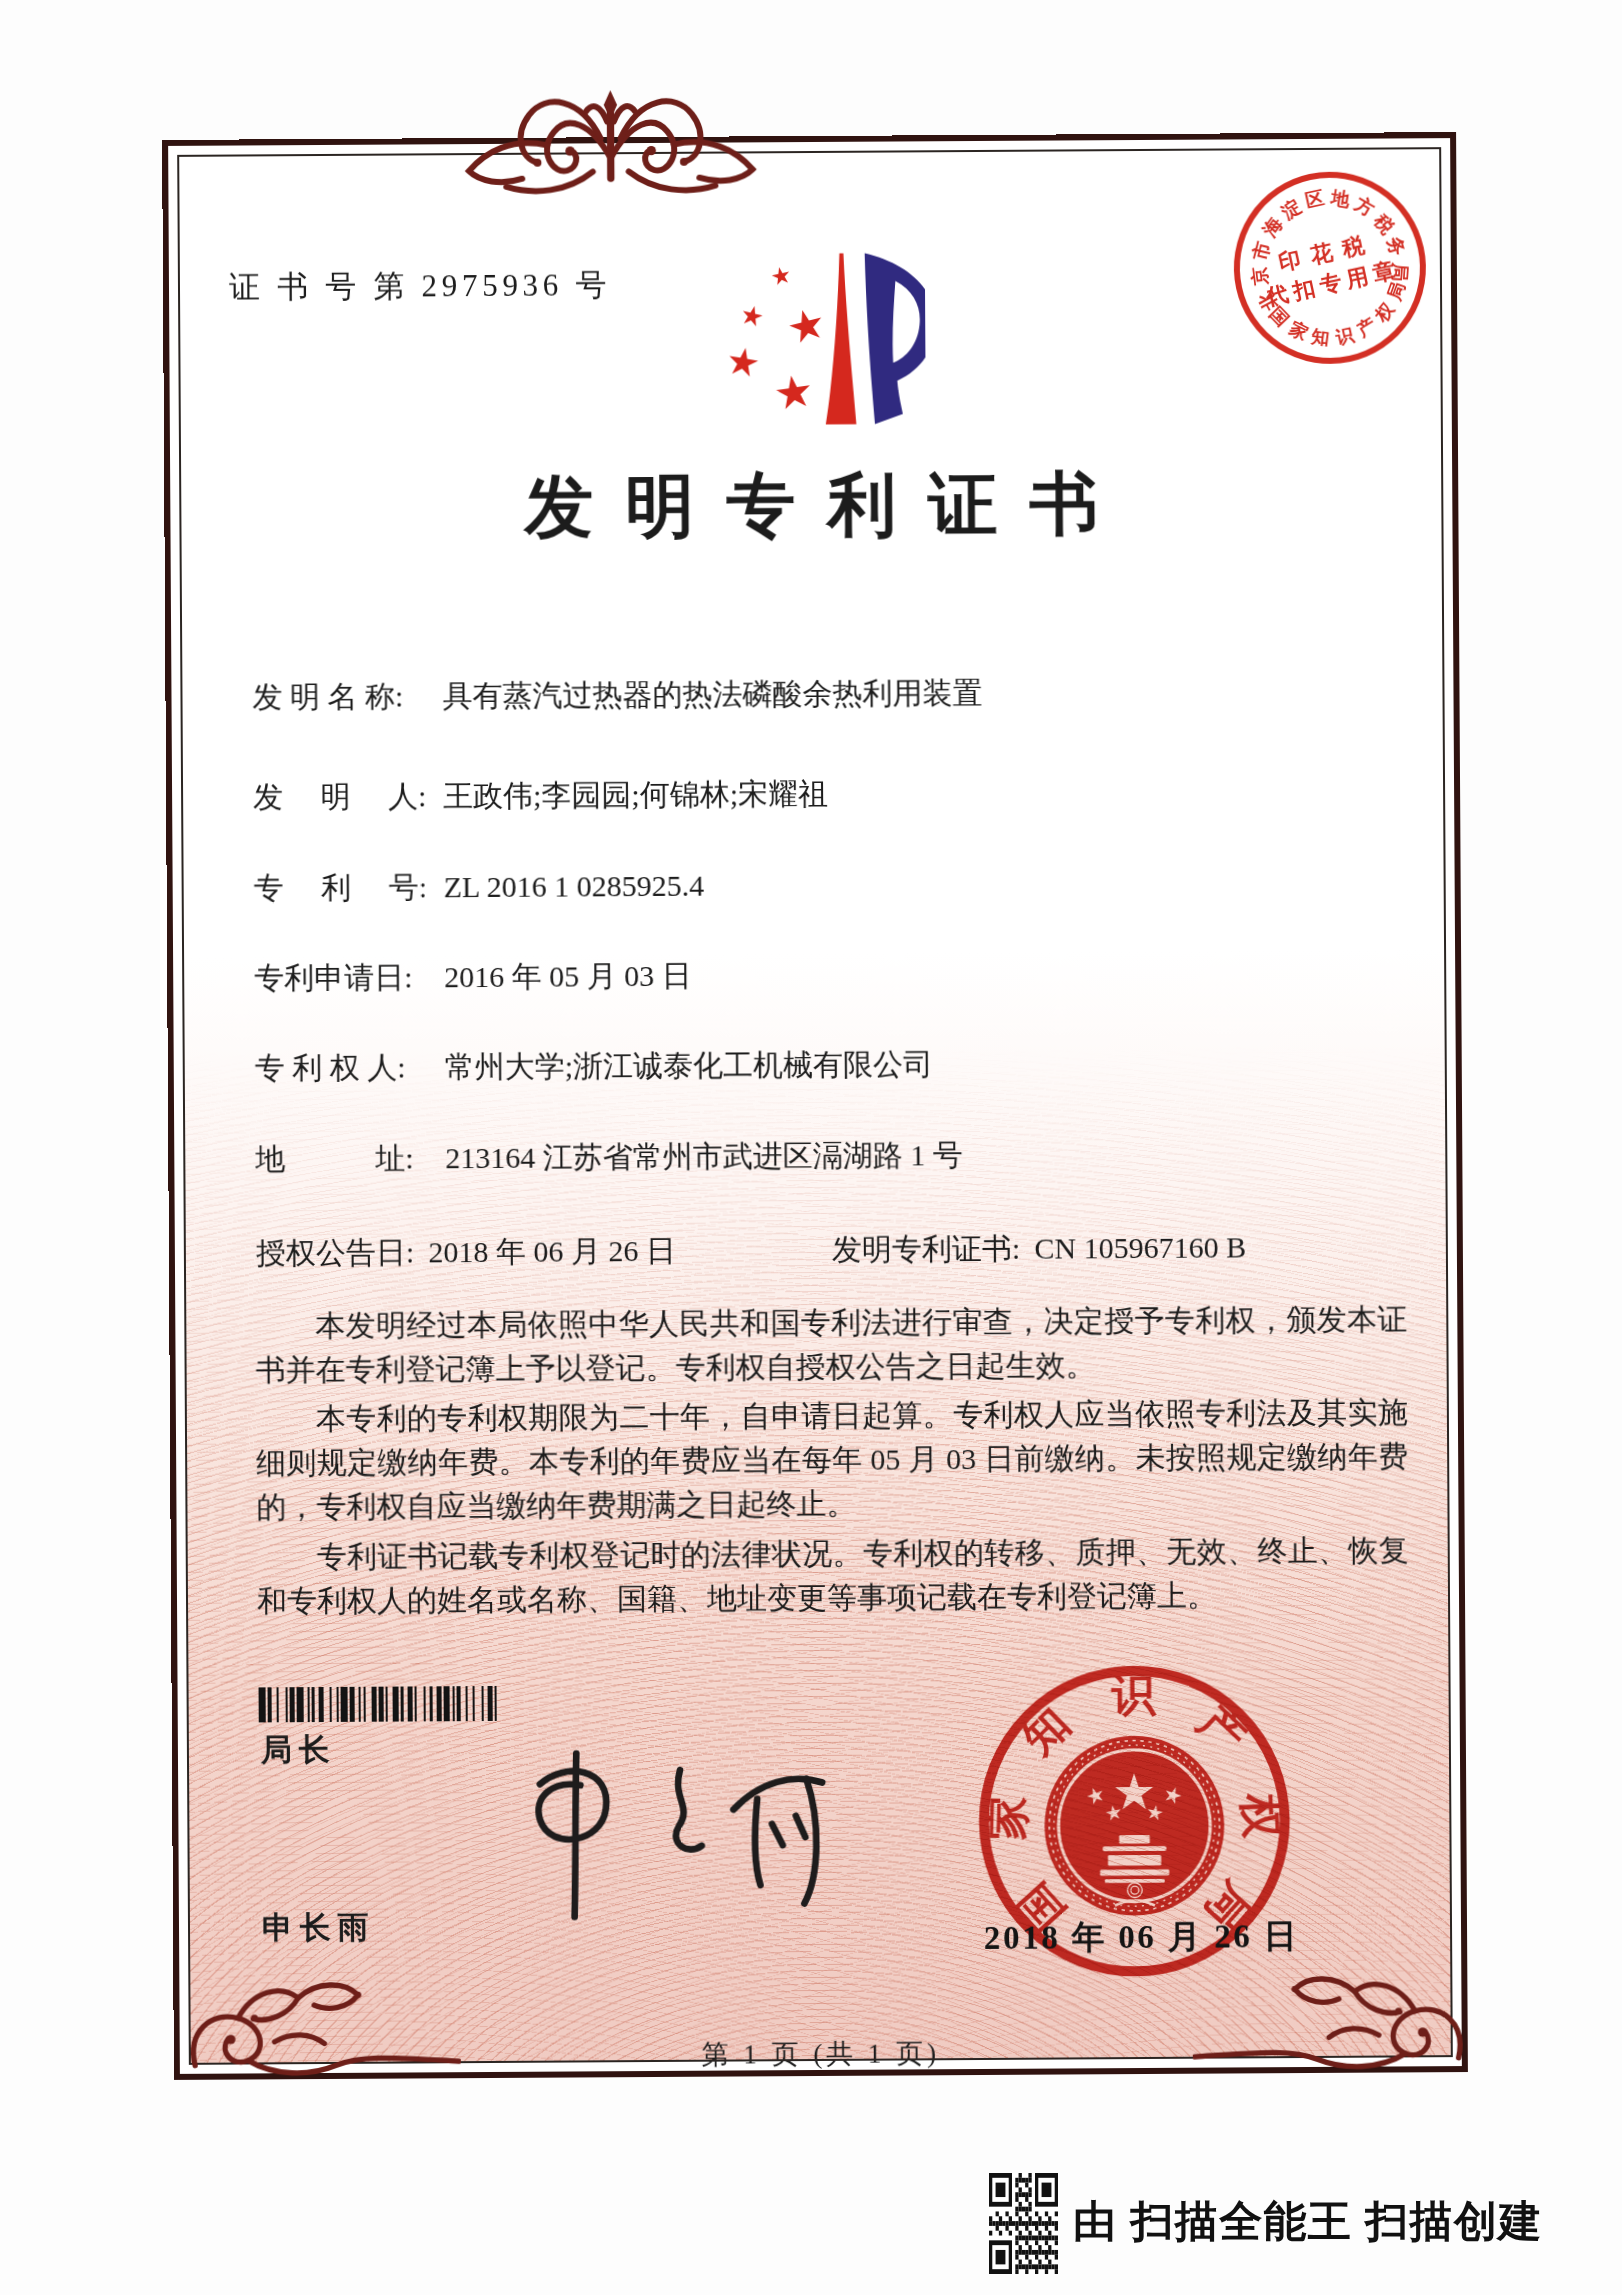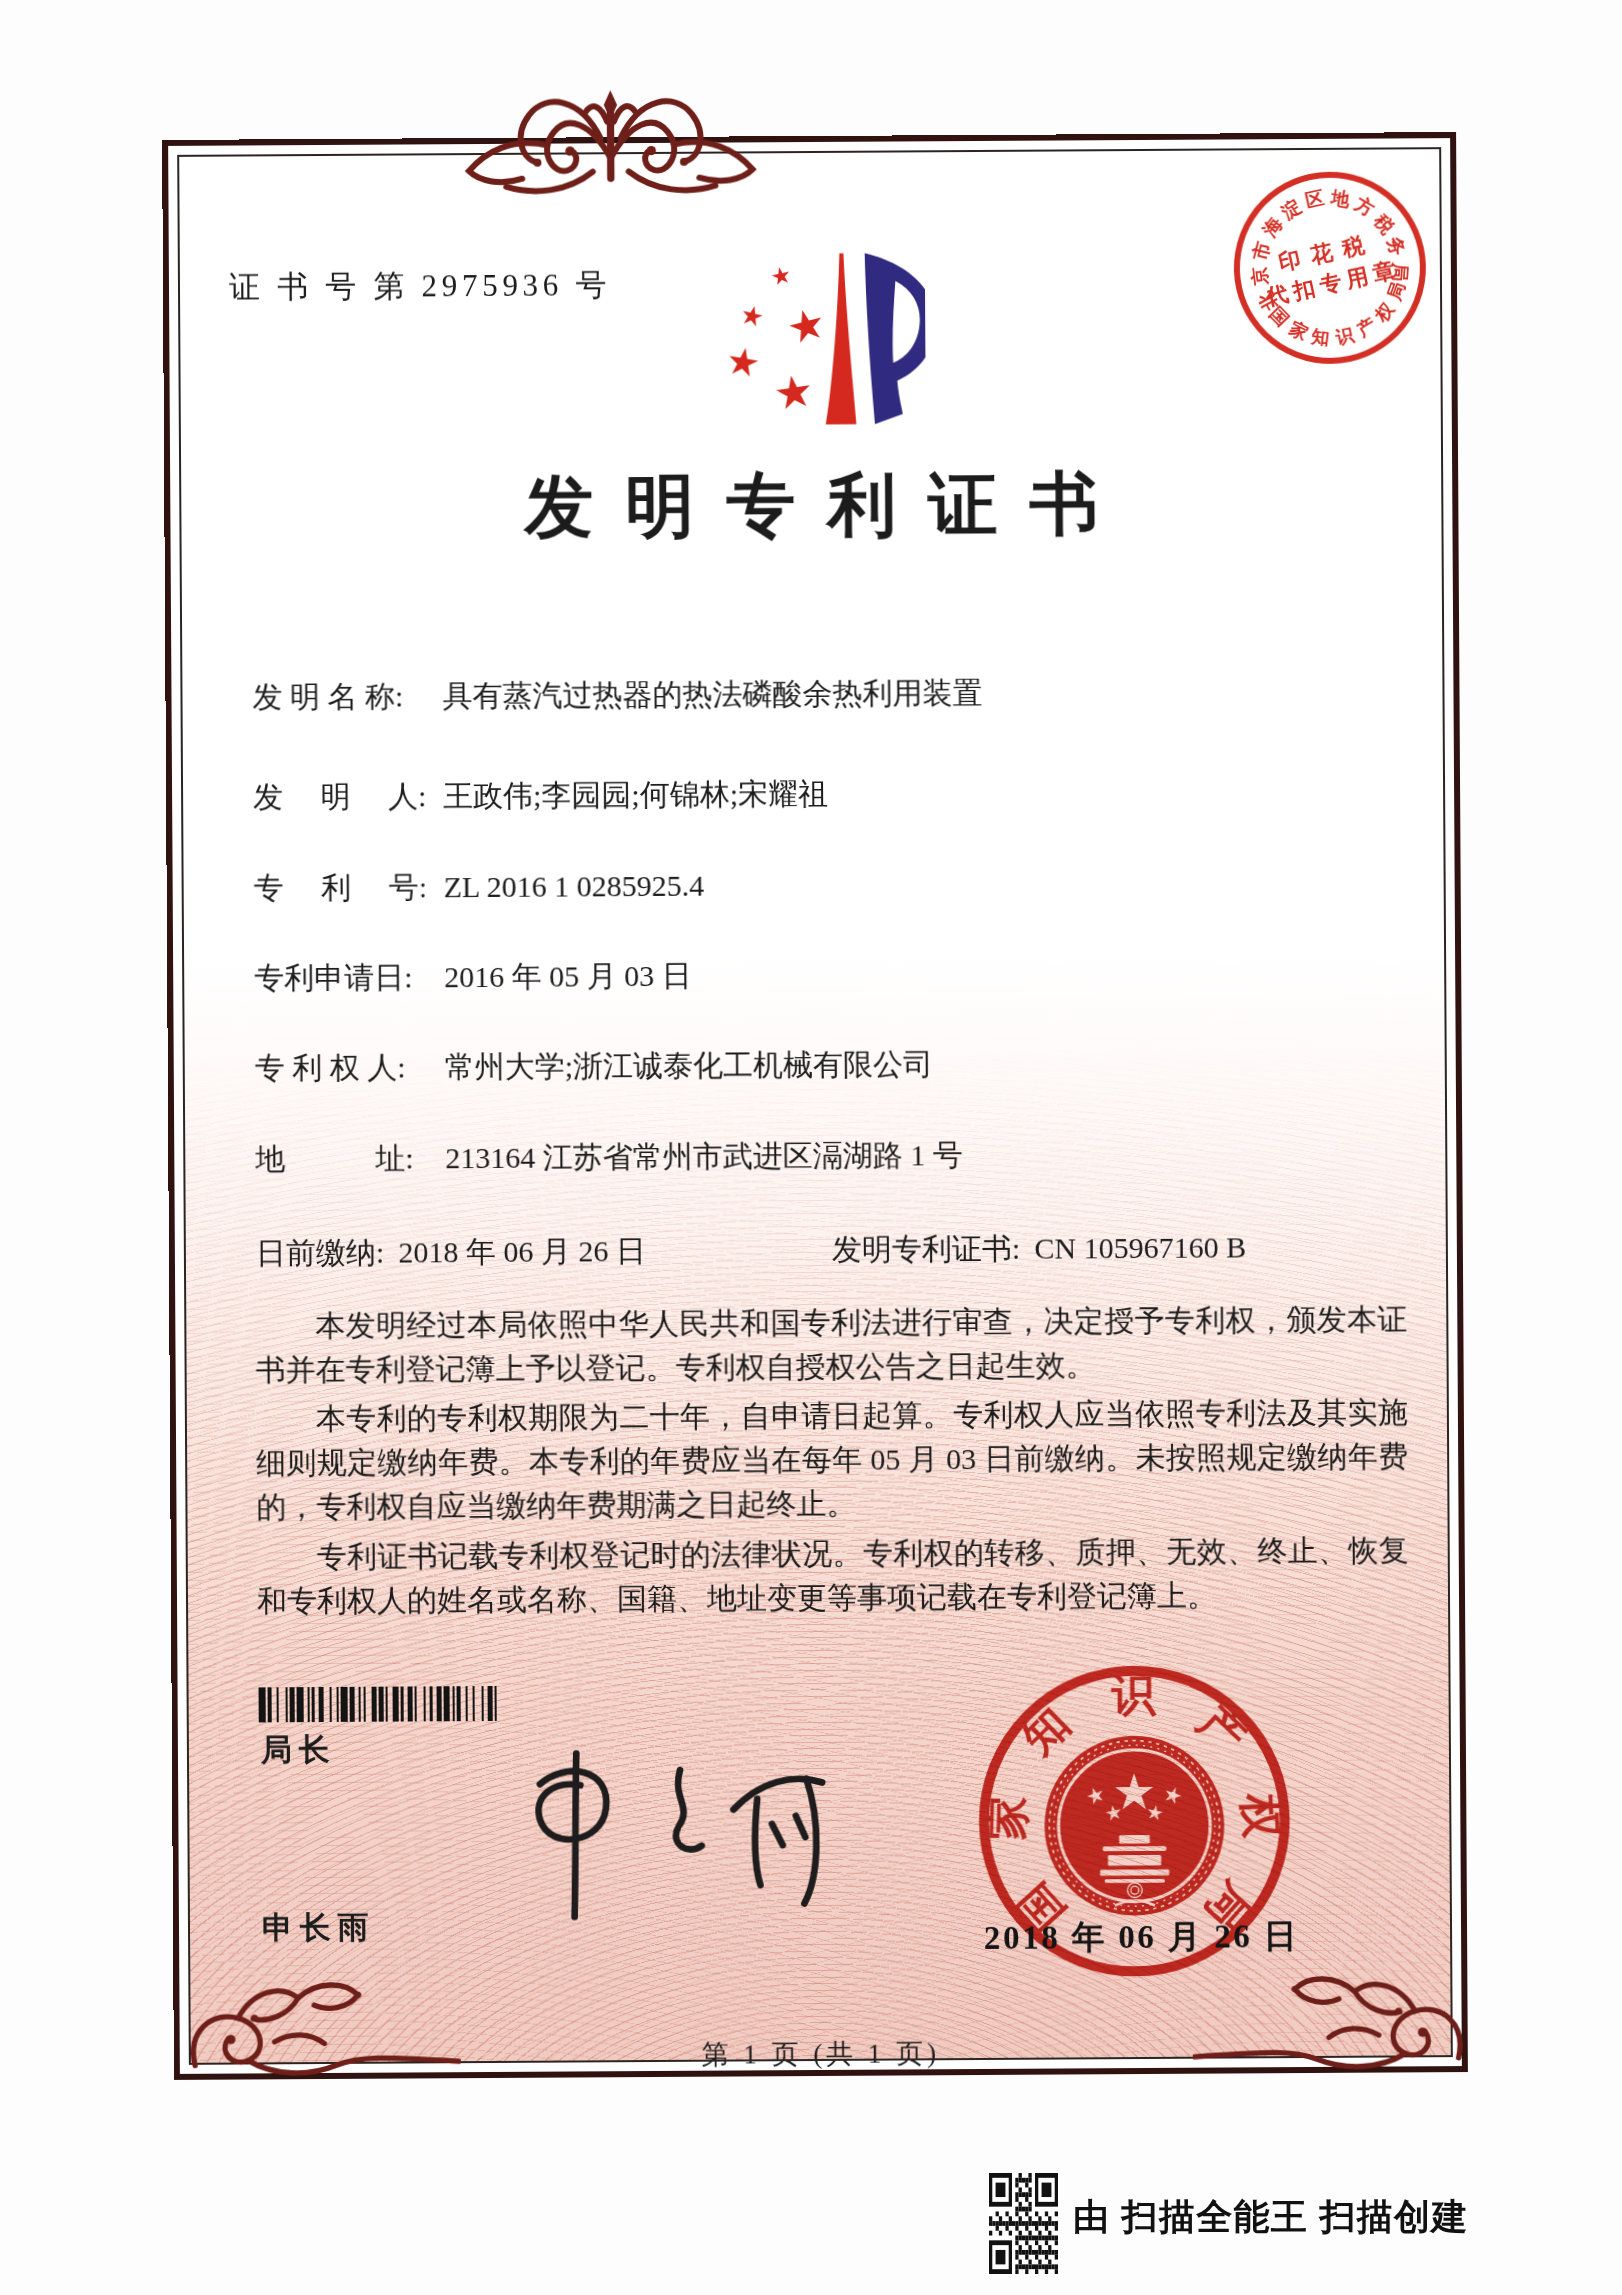--- a/index.html
+++ b/index.html
@@ -48,21 +48,21 @@
   .stampcenter{position:absolute;left:0;right:0;top:69px;text-align:center;color:#d2261b;
                font-weight:700;font-size:22px;letter-spacing:10.6px;line-height:31px;}
   .ring-char{position:absolute;font-weight:700;transform-origin:center;white-space:pre;}
   
   .orn{position:absolute;z-index:5;pointer-events:none;}
   .orn-top{left:286px;top:-85px;}
   .orn-bl{left:-5.3px;top:1807px;}
   .orn-br{left:1013px;top:1807px;transform:scaleX(-1);}
   
   .qr{position:absolute;left:989px;top:2173px;z-index:2;}
-  .scannote{position:absolute;left:1073px;top:2193px;font-size:36px;font-weight:600;
+  .scannote{position:absolute;left:1073px;top:2193px;font-size:43px;font-weight:600;
             font-family:"Liberation Sans",sans-serif;letter-spacing:1.3px;color:#111;z-index:2;}
 </style>
 </head>
 <body>
 
 <div class="page">
 
   <div class="cert">
     <div class="tint"></div>
     <div class="waves"></div>
@@ -171,21 +171,21 @@
         <div class="frow" style="top: 0px;"><span class="flabel">发 明 名 称:</span><span class="fvalue">具有蒸汽过热器的热法磷酸余热利用装置</span></div>
         <div class="frow" style="top: 100px;"><span class="flabel">发　 明　 人:</span><span class="fvalue">王政伟;李园园;何锦林;宋耀祖</span></div>
         <div class="frow" style="top: 191px;"><span class="flabel">专　 利　 号:</span><span class="fvalue">ZL 2016 1 0285925.4</span></div>
         <div class="frow" style="top: 281px;"><span class="flabel">专利申请日:</span><span class="fvalue">2016 年 05 月 03 日</span></div>
         <div class="frow" style="top: 371px;"><span class="flabel">专 利 权 人:</span><span class="fvalue">常州大学;浙江诚泰化工机械有限公司</span></div>
         <div class="frow" style="top: 462px;"><span class="flabel">地　　　址:</span><span class="fvalue">213164 江苏省常州市武进区滆湖路 1 号</span></div>
       </div>
 
     <div class="grant">
       <span class="g1">
-        <span>日前缴纳:</span>
+        <span>授权公告日:</span>
         <span style="margin-left:6.7px">2018 年 06 月 26 日</span>
       </span>
       <span class="g2">
         <span>发明专利证书:</span>
         <span style="margin-left:6.7px">CN 105967160 B</span>
       </span>
     </div>
 
     <div class="paras">
       <p>本发明经过本局依照中华人民共和国专利法进行审查，决定授予专利权，颁发本证书并在专利登记簿上予以登记。专利权自授权公告之日起生效。</p>

